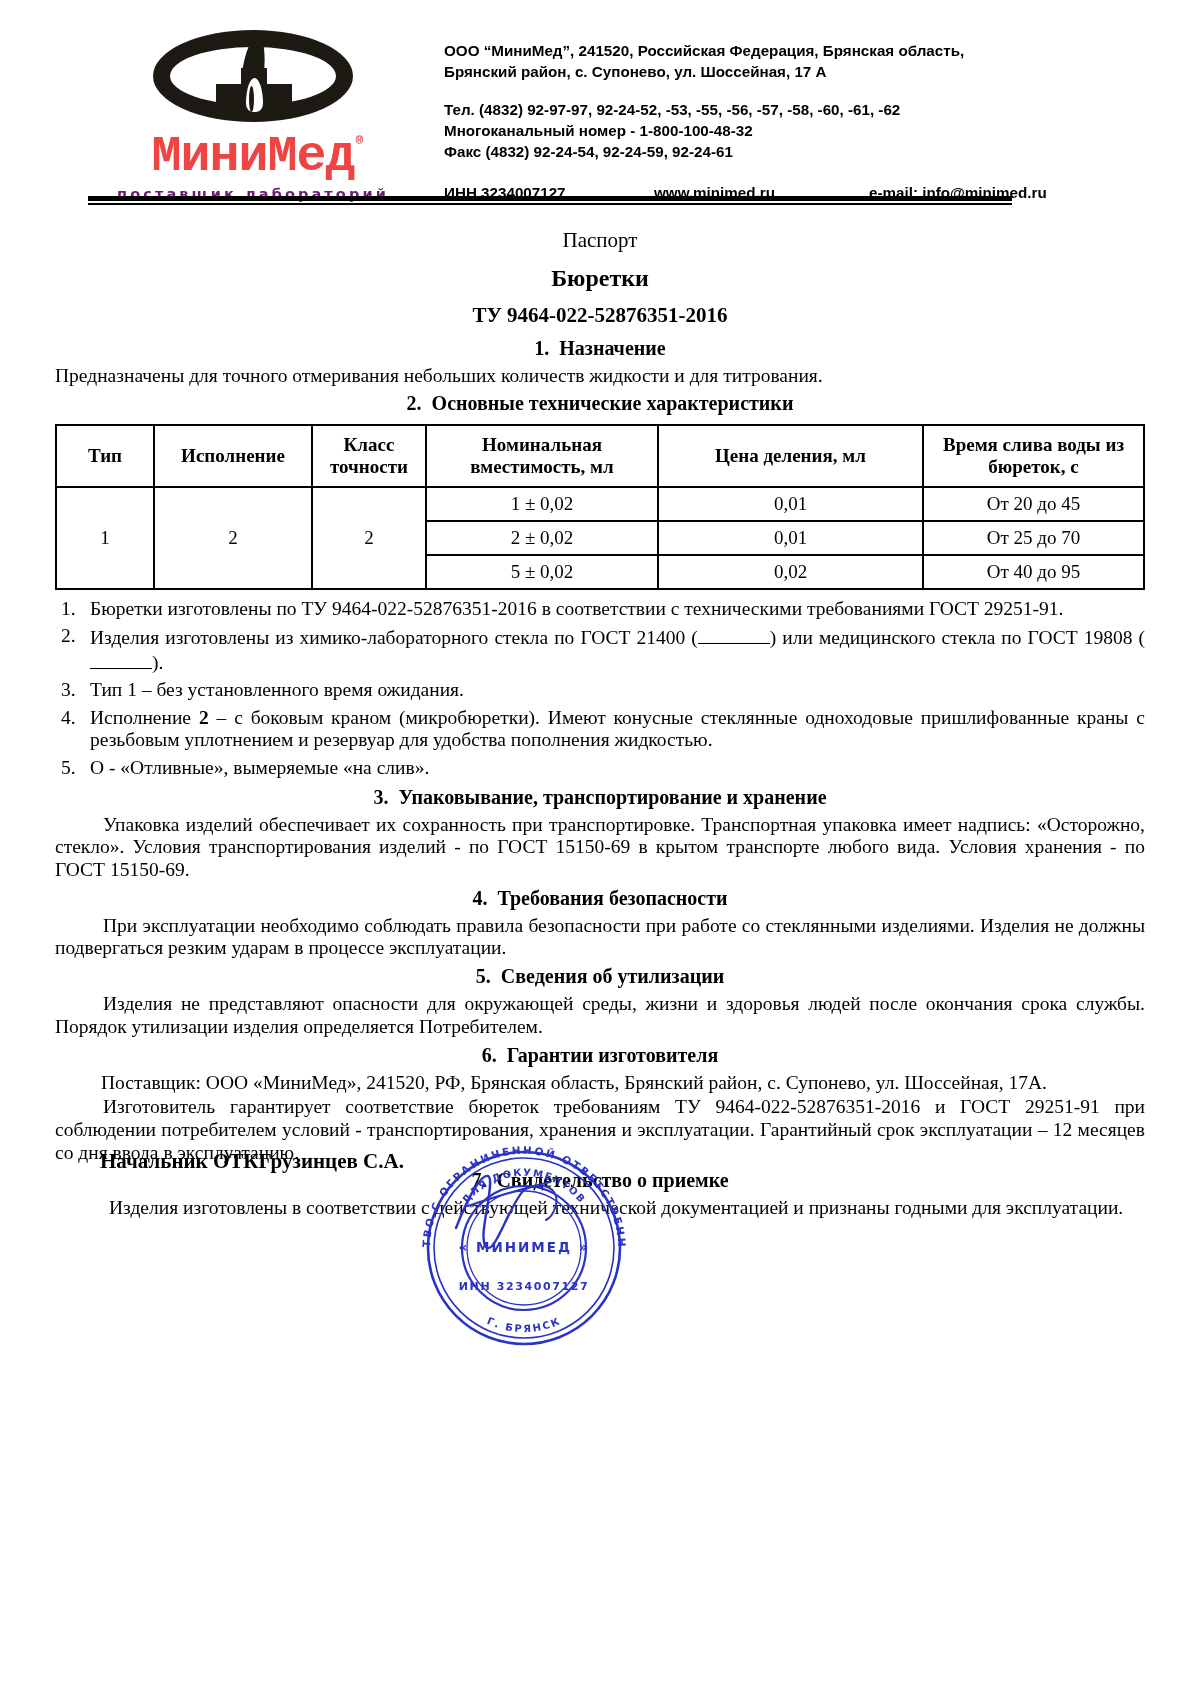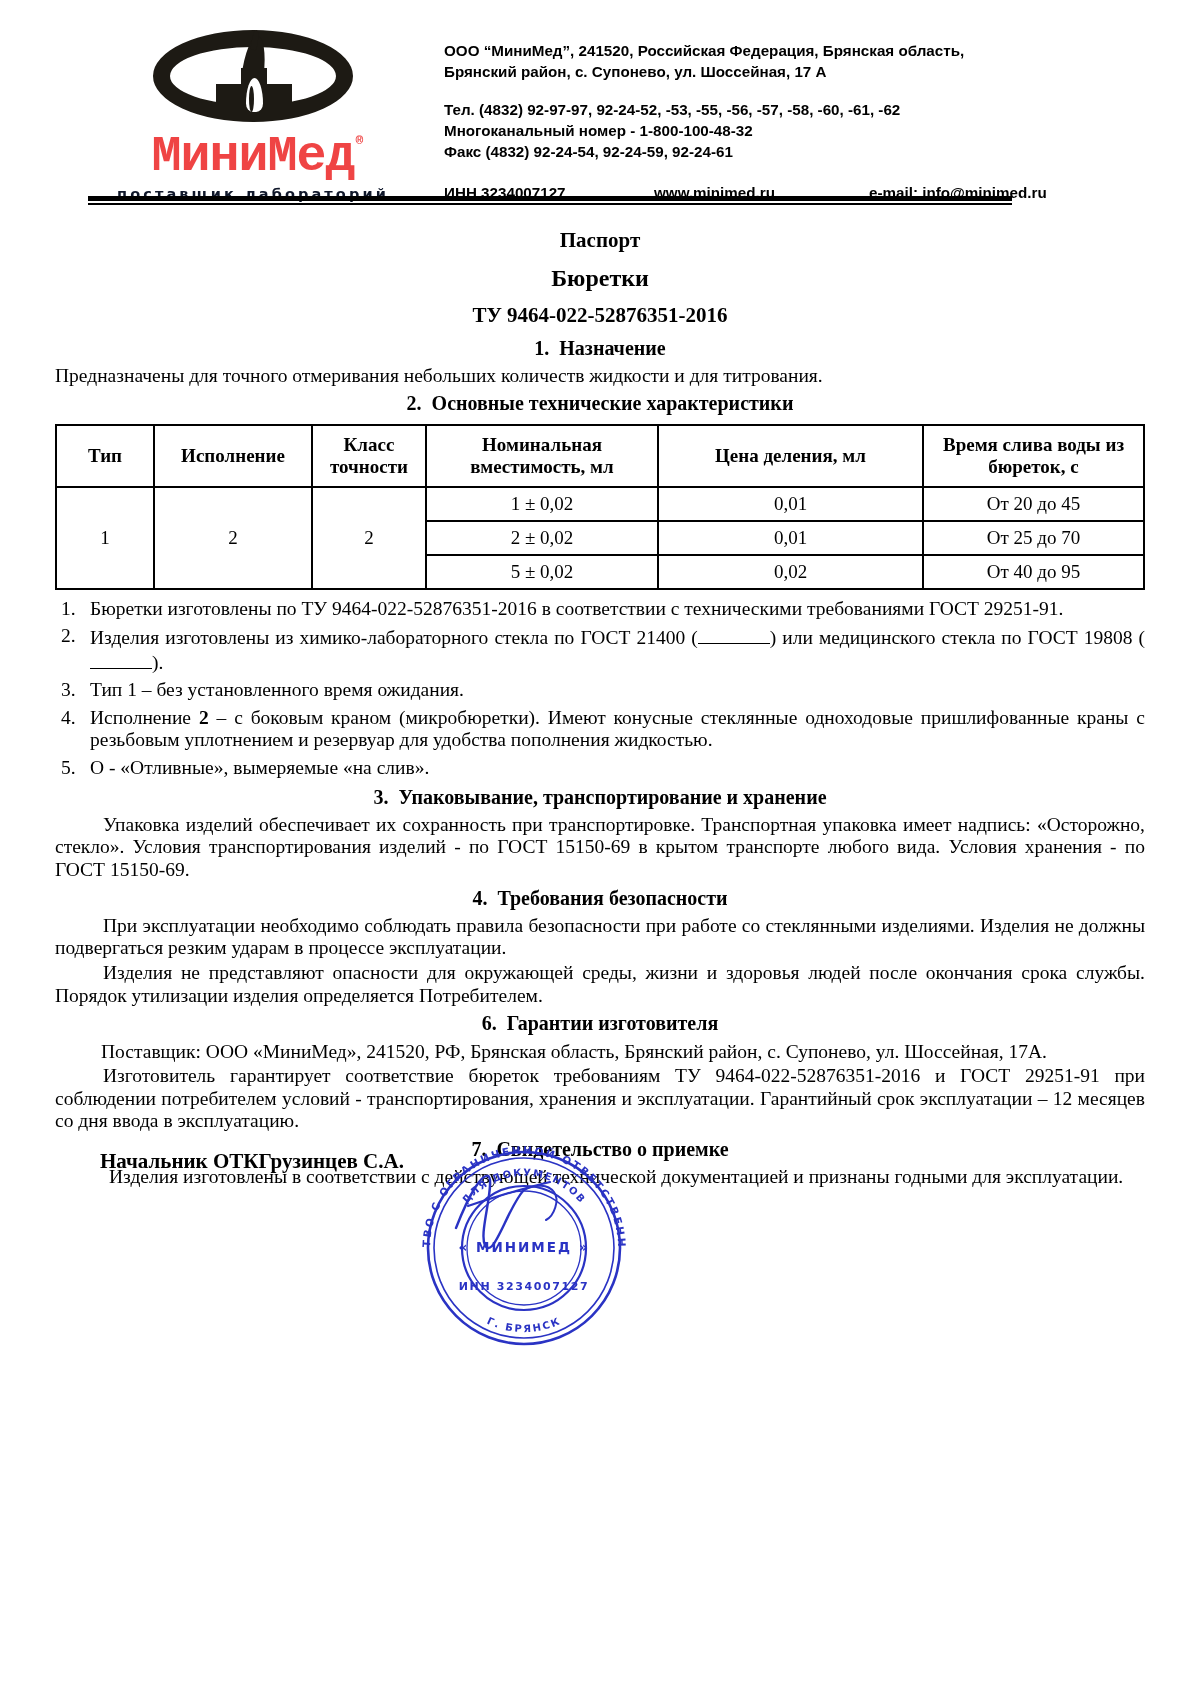--- a/index.html
+++ b/index.html
@@ -120,21 +120,21 @@
     top: 2px;
     margin-left: 1px;
   }
   .logo-sub {
     text-align: center;
     font-family: "DejaVu Sans", sans-serif;
     font-weight: bold;
     font-size: 14.5px;
     letter-spacing: 3.1px;
     margin-top: 4px;
-    color: #0f172a;
+    color: #701a75;
   }
 
   .contact-block {
     flex: 1 1 auto;
     padding-left: 26px;
     padding-top: 13px;
     font-family: "Liberation Sans", "DejaVu Sans", sans-serif;
     font-weight: bold;
     font-size: 15.2px;
     line-height: 1.38;
@@ -172,21 +172,21 @@
   .content {
     position: absolute;
     top: 228px;
     left: 55px;
     width: 1090px;
     font-size: 19.5px;
     line-height: 1.16;
   }
   .doc-title {
     text-align: center;
-    font-weight: bold;
+    font-weight: normal;
     font-size: 21px;
     margin: 0 0 13px 0;
   }
   .doc-subtitle {
     text-align: center;
     font-weight: bold;
     font-size: 24px;
     margin: 0 0 10px 0;
   }
   .doc-tu {
@@ -406,20 +406,23 @@
     <div class="section-head">
       <span class="num">3.</span><span>Упаковывание, транспортирование и хранение</span>
     </div>
     <div class="para para-indent">Упаковка изделий обеспечивает их сохранность при транспортировке. Транспортная упаковка имеет надпись: «Осторожно, стекло». Условия транспортирования изделий - по ГОСТ 15150-69 в крытом транспорте любого вида. Условия хранения - по ГОСТ 15150-69.</div>
 
     <div class="section-head">
       <span class="num">4.</span><span>Требования безопасности</span>
     </div>
     <div class="para para-indent">При эксплуатации необходимо соблюдать правила безопасности при работе со стеклянными изделиями. Изделия не должны подвергаться резким ударам в процессе эксплуатации.</div>
 
+    <div class="section-head">
+      <span class="num">5.</span><span>Сведения об утилизации</span>
+    </div>
     <div class="para para-indent">Изделия не представляют опасности для окружающей среды, жизни и здоровья людей после окончания срока службы. Порядок утилизации изделия определяется Потребителем.</div>
 
     <div class="section-head">
       <span class="num">6.</span><span>Гарантии изготовителя</span>
     </div>
     <div class="para" style="text-indent:46px;">Поставщик: ООО «МиниМед», 241520, РФ, Брянская область, Брянский район, с. Супонево, ул. Шоссейная, 17А.</div>
     <div class="para para-indent">Изготовитель гарантирует соответствие бюреток требованиям ТУ 9464-022-52876351-2016 и ГОСТ 29251-91 при соблюдении потребителем условий - транспортирования, хранения и эксплуатации. Гарантийный срок эксплуатации – 12 месяцев со дня ввода в эксплуатацию.</div>
 
     <div class="section-head">
       <span class="num">7.</span><span>Свидетельство о приемке</span>

